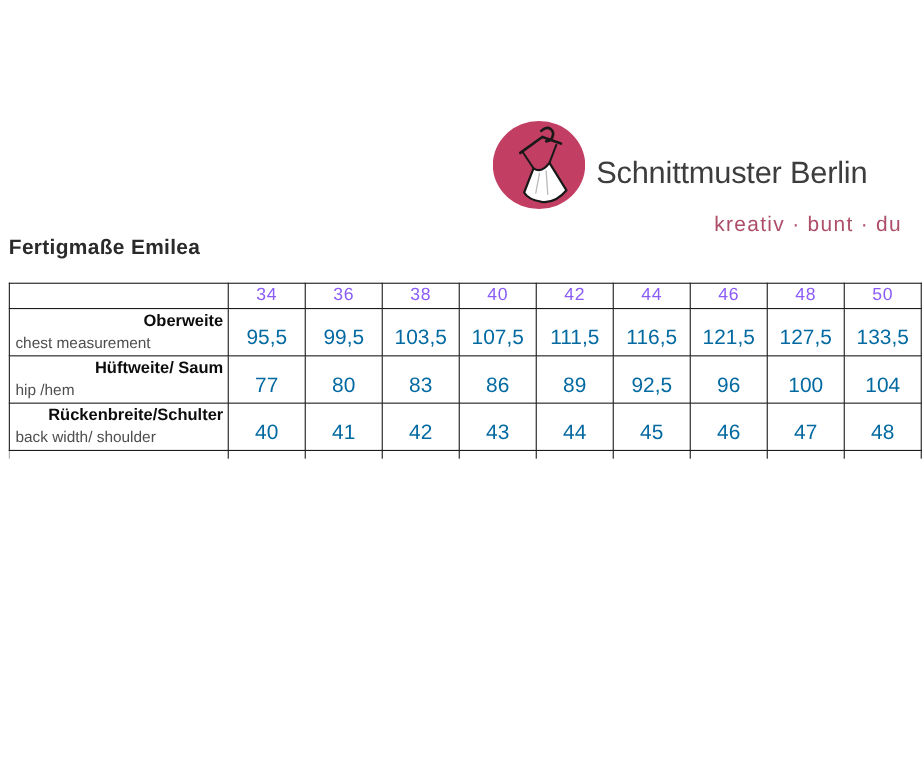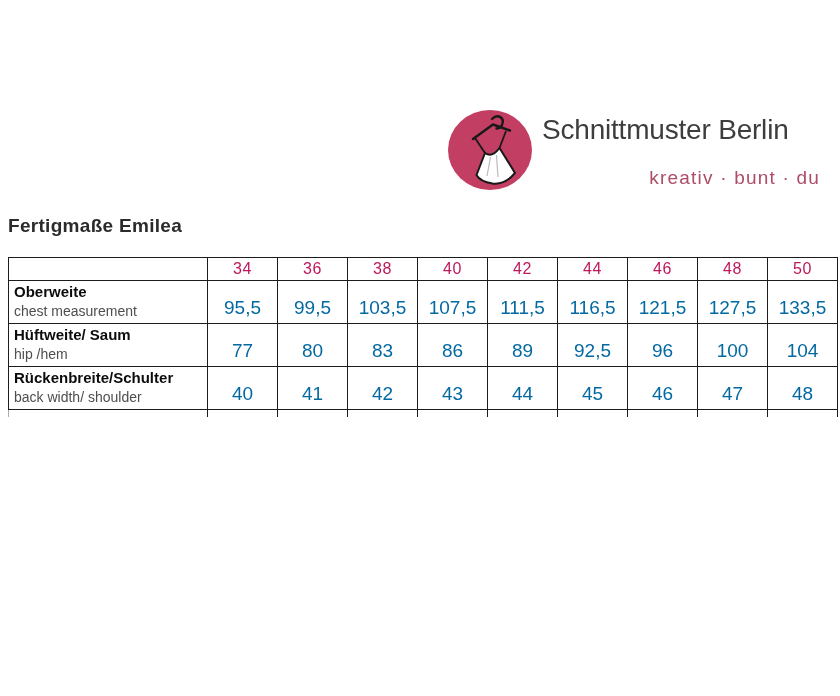--- a/index.html
+++ b/index.html
@@ -2,44 +2,44 @@
 <html><head>
 <meta charset="utf-8">
 <style>
   * { margin:0; padding:0; box-sizing:border-box; }
   html,body { background:#ffffff; }
   body {
     width:840px; height:696px; position:relative; overflow:hidden;
     font-family:"Liberation Sans", sans-serif;
   }
   .logo-mark { position:absolute; left:448px; top:109px; }
-  .logo-text { position:absolute; left:542px; top:114px; width:278px; }
+  .logo-text { position:absolute; left:542px; top:141px; width:278px; }
   .brand {
     font-size:28px; color:#3d3d3d; letter-spacing:-0.2px; white-space:nowrap;
     font-weight:400;
   }
   .tagline {
     margin-top:21px; font-size:19px; text-align:right; letter-spacing:1.2px;
     font-weight:400;
   }
   .page-title {
     position:absolute; left:8px; top:215px; font-size:19px; color:#2b2b2b;
     letter-spacing:0.3px; font-weight:700;
   }
   table.size-table {
     position:absolute; left:8px; top:257px;
     border-collapse:collapse; table-layout:fixed; width:829px;
   }
   .size-table th, .size-table td { border:1.5px solid #1c1c1c; }
   th.size-h {
-    height:23px; font-weight:400; font-size:16px; color:#be185d;
+    height:23px; font-weight:400; font-size:16px; color:#8b5cf6;
     letter-spacing:0.6px; text-align:center; vertical-align:middle;
   }
   td.label-cell { height:42px; padding:1px 4px 2px 5px; vertical-align:middle; }
-  .label-de { font-size:15px; font-weight:700; color:#0c0c0c; line-height:20px; }
+  .label-de { font-size:15px; font-weight:700; color:#0c0c0c; line-height:20px;text-align:right; }
   .label-en { font-size:14px; font-weight:400; color:#4e4e4e; line-height:19px; }
   td.value-cell {
     text-align:center; vertical-align:bottom; padding-bottom:4px;
     font-size:19px; color:#0369a1;
   }
   tr.stub-row td { border:none; height:7px; border-right:1.5px solid #1c1c1c; }
   tr.stub-row td:first-child { border-left:1.5px solid #aaaaaa; }
 </style>
 </head>
 <body>

